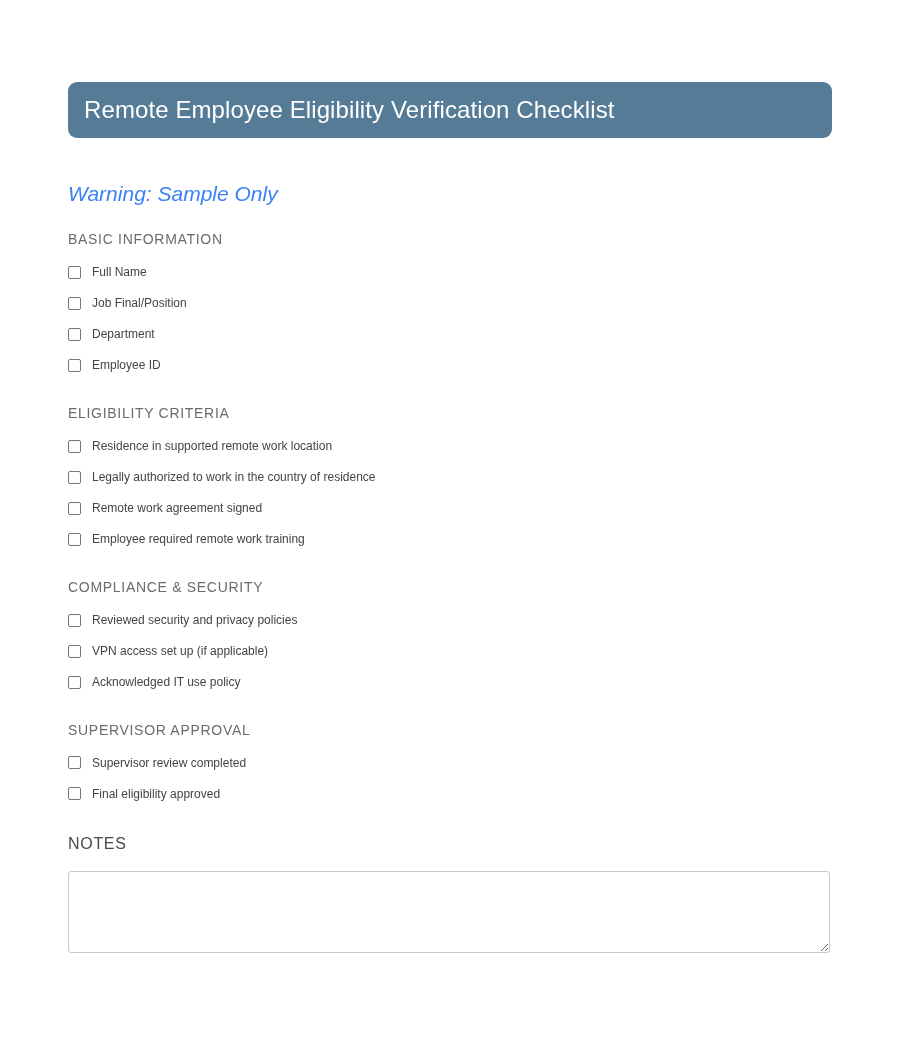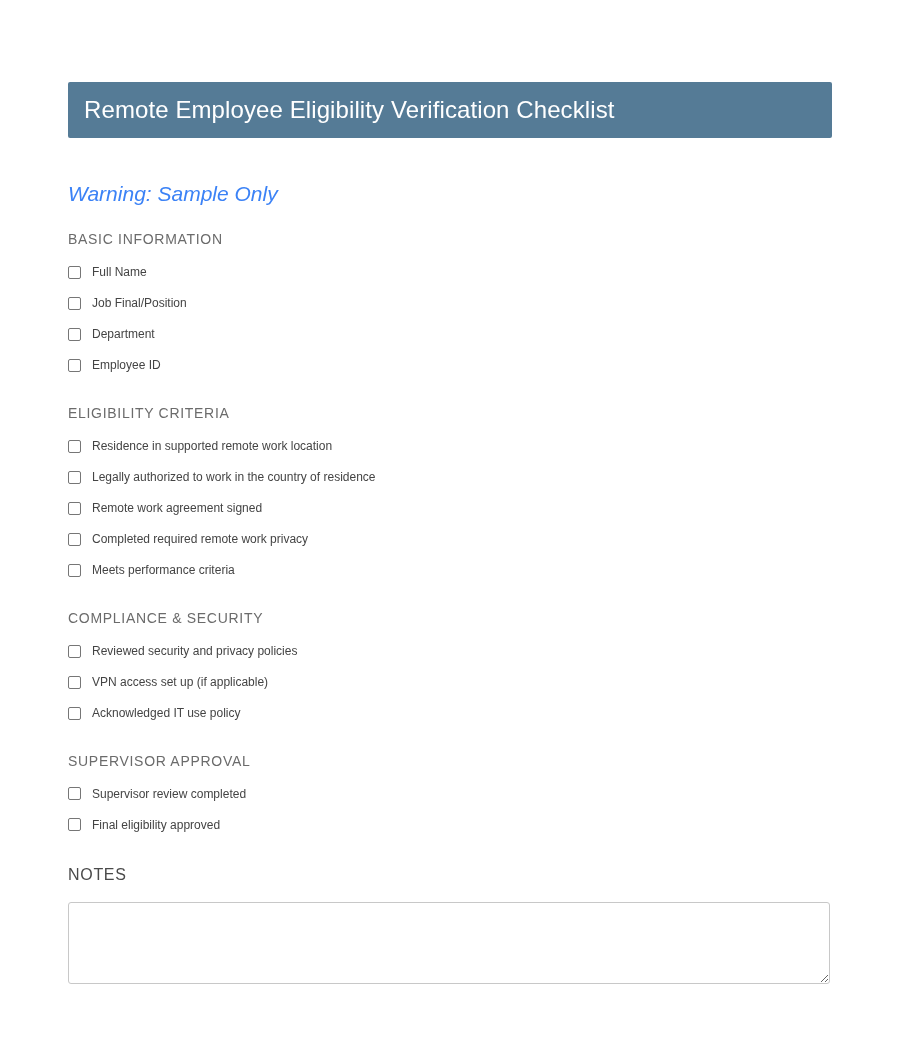--- a/index.html
+++ b/index.html
@@ -19,21 +19,21 @@
     position: relative;
     width: 900px;
     height: 1049px;
     box-sizing: border-box;
     padding: 82px 68px 0 68px;
   }
 
   
   .title-bar {
     background: #557b96;
-    border-radius: 2px;
+    border-radius: 9px;
     height: 56px;
     display: flex;
     align-items: center;
     padding: 0 16px;
     box-sizing: border-box;
   }
   .title-bar .title {
     color: #ffffff;
     font-size: 24px;
     font-weight: 400;
@@ -162,25 +162,21 @@
         <div class="item">
           <span class="checkbox"></span>
           <span class="item-label">Legally authorized to work in the country of residence</span>
         </div>
         <div class="item">
           <span class="checkbox"></span>
           <span class="item-label">Remote work agreement signed</span>
         </div>
         <div class="item">
           <span class="checkbox"></span>
-          <span class="item-label">Completed required remote work privacy</span>
-        </div>
-        <div class="item">
-          <span class="checkbox"></span>
-          <span class="item-label">Meets performance criteria</span>
+          <span class="item-label">Employee required remote work training</span>
         </div>
       </div>
       <div class="section">
         <div class="section-title">COMPLIANCE &amp; SECURITY</div>
         <div class="item">
           <span class="checkbox"></span>
           <span class="item-label">Reviewed security and privacy policies</span>
         </div>
         <div class="item">
           <span class="checkbox"></span>

